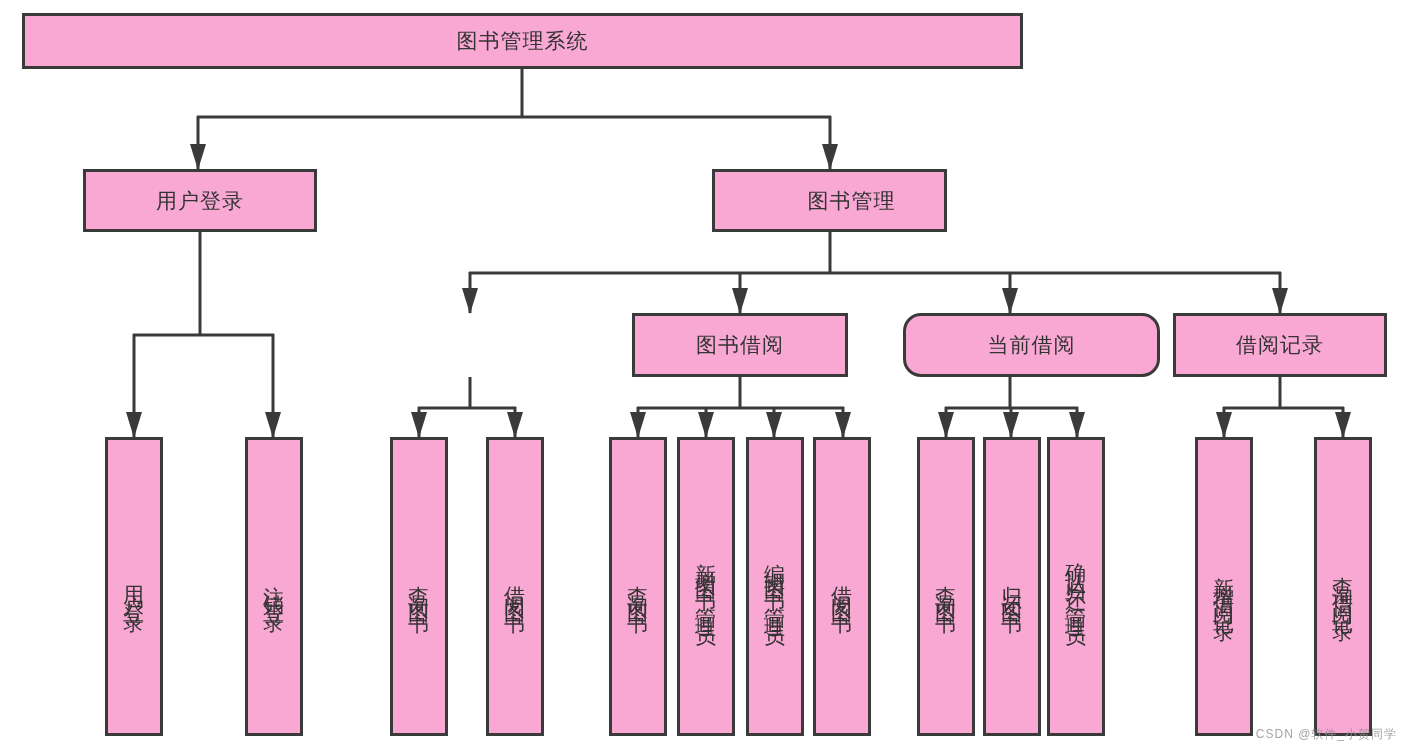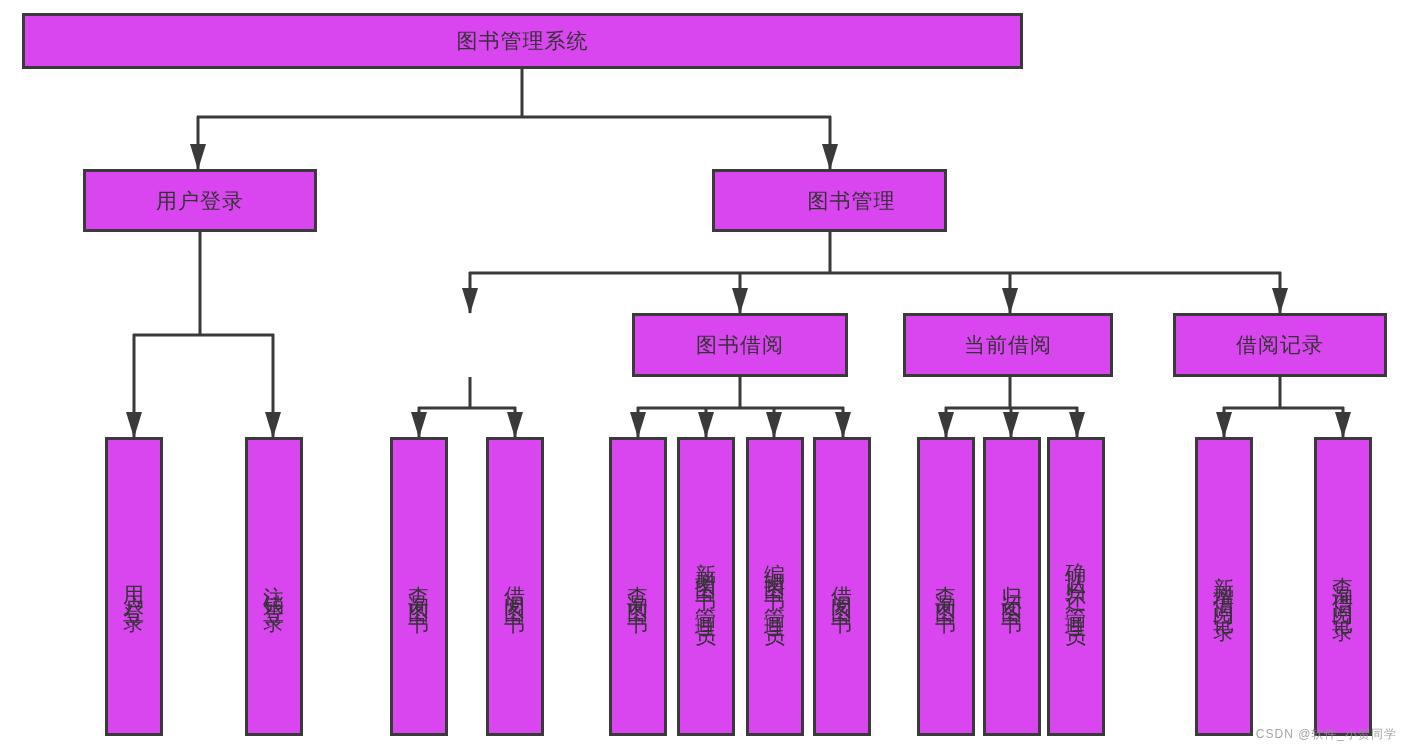--- a/index.html
+++ b/index.html
@@ -21,21 +21,21 @@
     position: absolute;
     left: 0; top: 0;
     width: 1405px;
     height: 747px;
     pointer-events: none;
   }
   .node {
     position: absolute;
     box-sizing: border-box;
     border: 3px solid #3a3a3a;
-    background: #d946ef;
+    background: #f9a8d4;
     display: flex;
     align-items: center;
     justify-content: center;
     color: #333333;
     font-size: 21px;
     letter-spacing: 1px;
     z-index: 2;
     text-align: center;
   }
   .node.root   { left: 22px;  top: 13px;  width: 1001px; height: 56px; }
@@ -48,21 +48,21 @@
     writing-mode: vertical-lr;
     text-orientation: mixed;
     letter-spacing: 9px;
     line-height: 1;
     font-size: 21px;
   }
   .n-user-login     { left: 83px;   width: 234px; }
   .n-book-mgmt      { left: 712px;  width: 235px; padding-left: 44px; }
   .n-new-book       { left: 362px;  width: 216px; }
   .n-book-borrow    { left: 632px;  width: 216px; }
-  .n-current-borrow { left: 903px;  width: 210px; }
+  .n-current-borrow { left: 903px;  width: 257px; border-radius: 18px; }
   .n-borrow-record  { left: 1173px; width: 214px; }
   .l-user-login { left: 105px; }
   .l-logout     { left: 245px; }
   .l-nb-query   { left: 390px; }
   .l-nb-borrow  { left: 486px; }
   .l-bb-query   { left: 609px; }
   .l-bb-add     { left: 677px; }
   .l-bb-edit    { left: 746px; }
   .l-bb-borrow  { left: 813px; width: 60px; }
   .l-cb-query   { left: 917px; }

